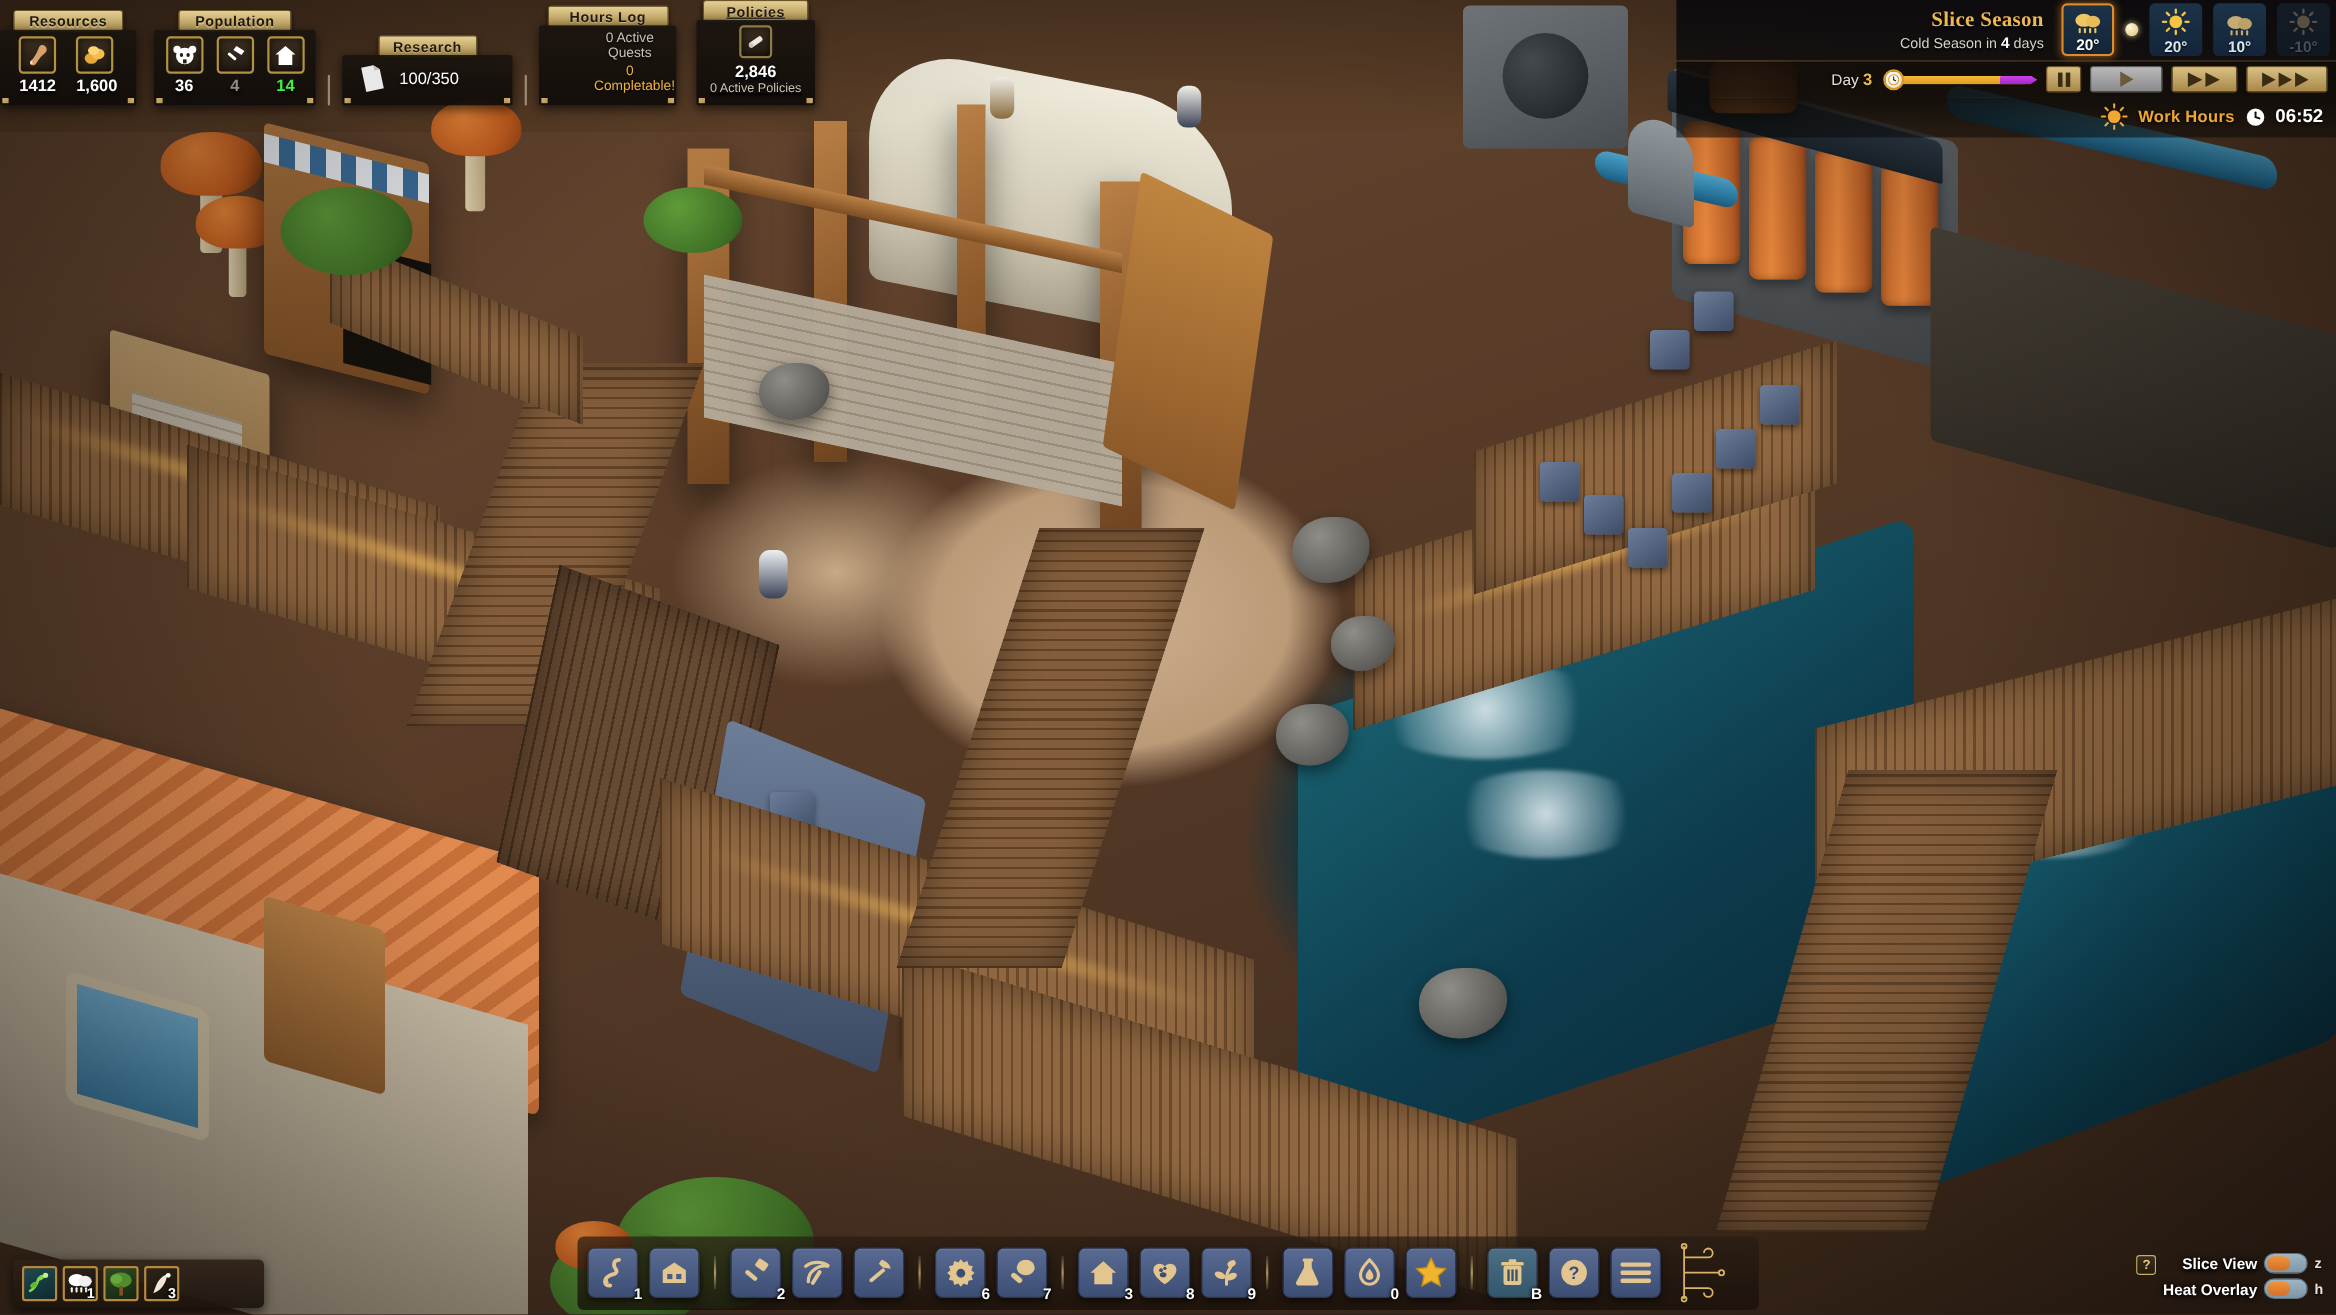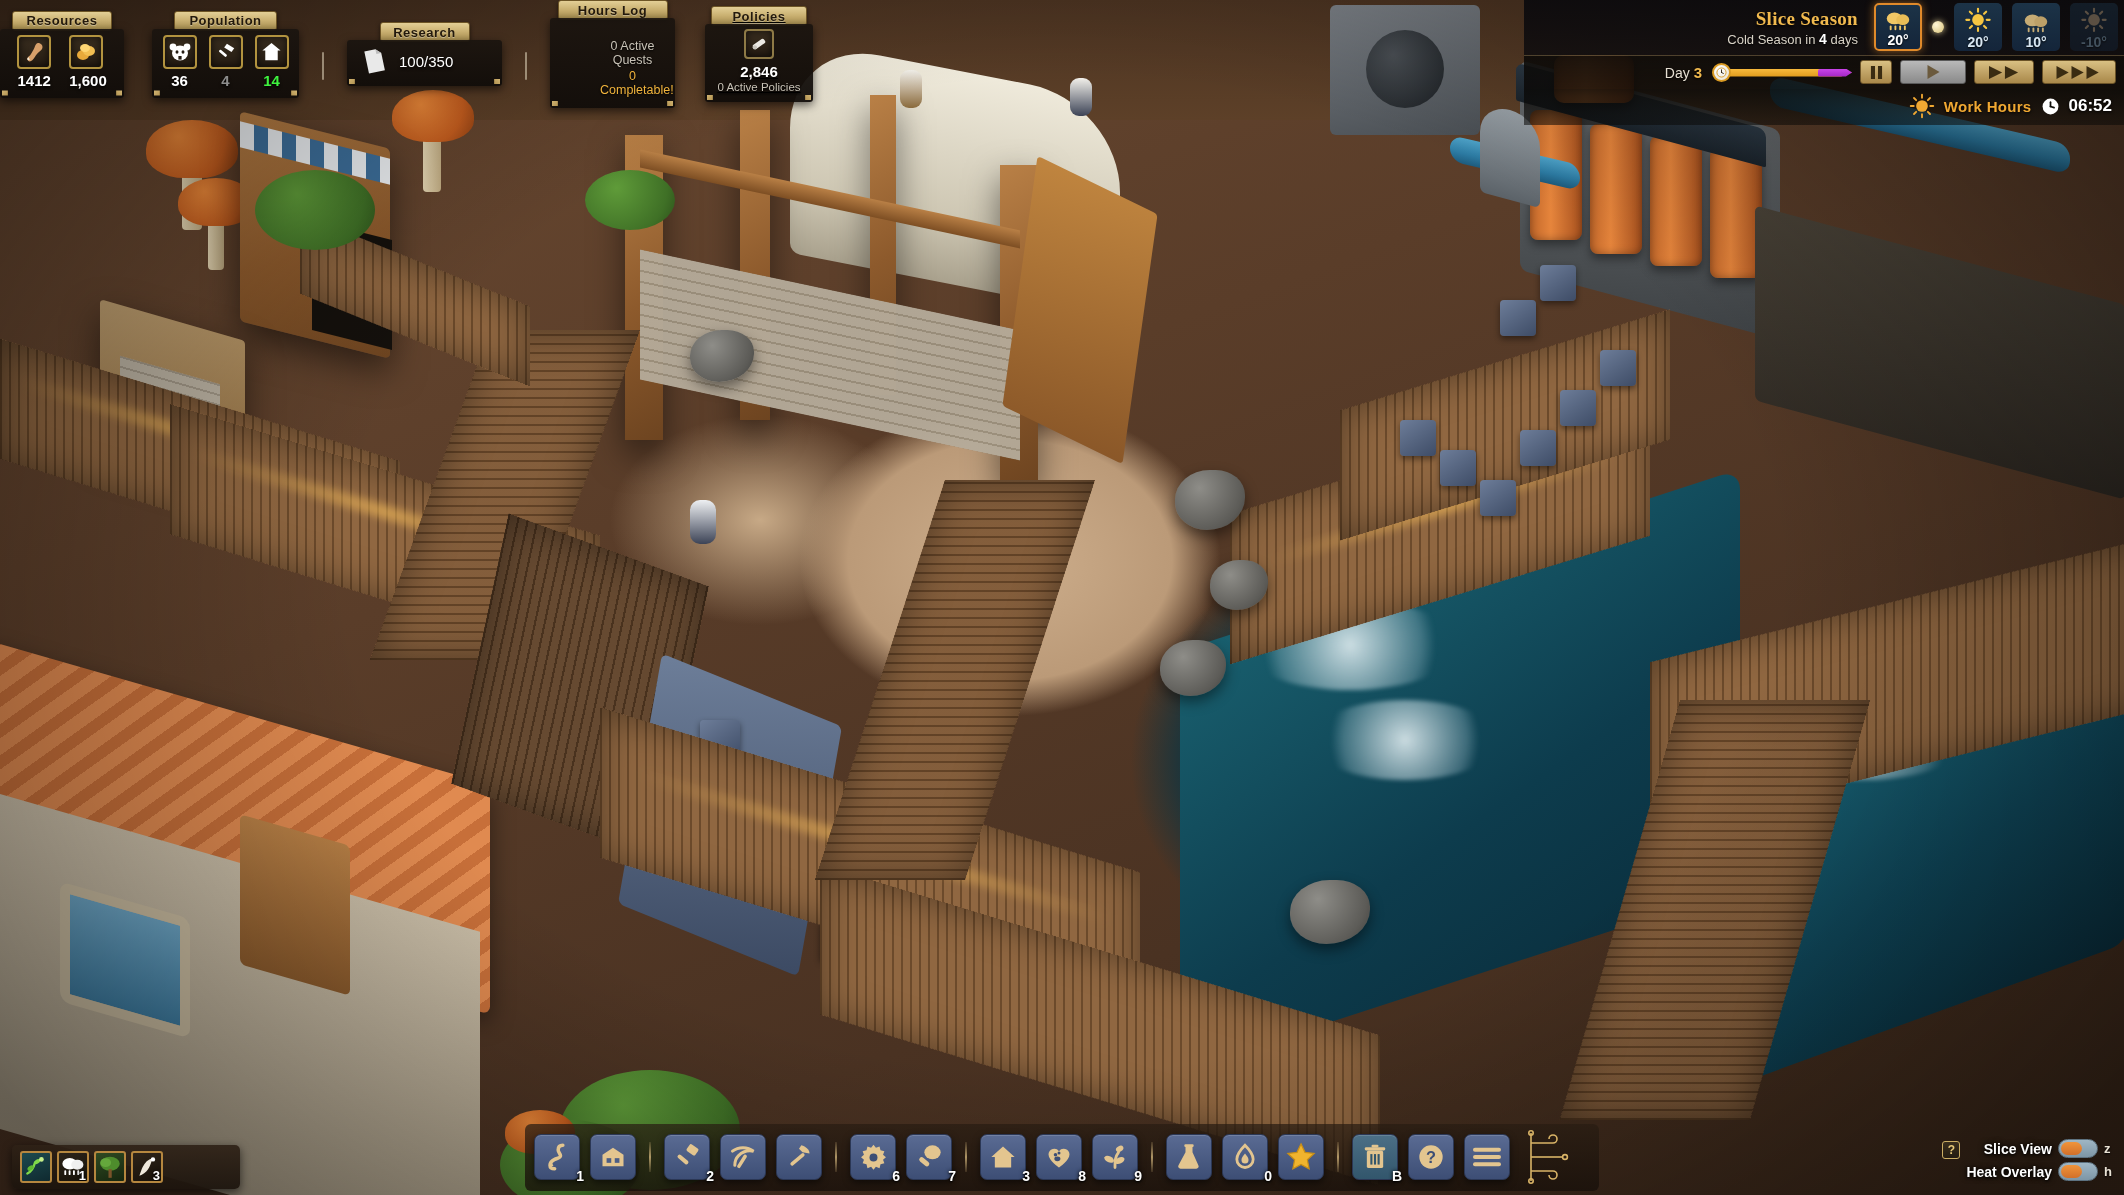--- a/index.html
+++ b/index.html
@@ -90,21 +90,21 @@
     width:34px;height:34px;border-radius:4px;
     background:linear-gradient(180deg,#3b2f20,#241b12);
     border:2px solid #b2933f;
     display:flex;align-items:center;justify-content:center;
     box-shadow:inset 0 0 8px rgba(0,0,0,.7);
   }
   .res-val { font-size:15px; font-weight:bold; color:#fff; text-align:center;
     text-shadow:0 2px 3px rgba(0,0,0,.9); margin-top:3px; }
 
   
-  #tl { left:0; top:0; display:flex; align-items:center; gap:16px; }
+  #tl { left:0; top:0; display:flex; align-items:flex-end; gap:4px; }
   .tl-block { display:flex; flex-direction:column; align-items:center; }
   .tl-body { display:flex; gap:18px; padding:6px 16px 9px; justify-content:center; }
   .divider { width:2px; height:28px; background:rgba(225,215,190,.55); margin:24px 7px 0; border-radius:1px; }
 
   
   #tr { right:0; top:0; width:600px; }
   .tr-row1 { display:flex; align-items:center; justify-content:flex-end; gap:10px;
     background:linear-gradient(180deg,rgba(8,8,12,.88),rgba(8,8,12,.78)); padding:3px 6px 4px 24px; }
   .season-wrap { text-align:right; margin-right:6px; }
   .season-name { font-family:"Liberation Serif", serif; font-size:19px; font-weight:bold;
@@ -414,21 +414,21 @@
         <div class="corner bl"></div>
         <div class="corner br"></div>
       </div>
     </div>
 
     <div class="divider"></div>
 
     <div class="tl-block">
       <div class="panel-title" style="width:110px;">Hours Log</div>
       <div class="panel" style="width:125px;margin-top:-2px;">
-        <div style="padding:21px 10px 11px;text-align:center;margin-left:40px;">
+        <div style="padding:4px 10px 11px;text-align:center;margin-left:40px;">
           <div style="font-size:12.5px;color:#c8c2b6;text-shadow:0 1px 2px #000;">0 Active Quests</div>
           <div style="font-size:12.5px;color:#f0b33c;text-shadow:0 1px 2px #000;margin-top:2px;">0 Completable!</div>
         </div>
         <div class="corner bl"></div>
         <div class="corner br"></div>
       </div>
     </div>
 
     <div class="tl-block" style="margin-left:14px;text-decoration:underline;">
       <div class="panel-title" style="width:96px;">Policies</div>

